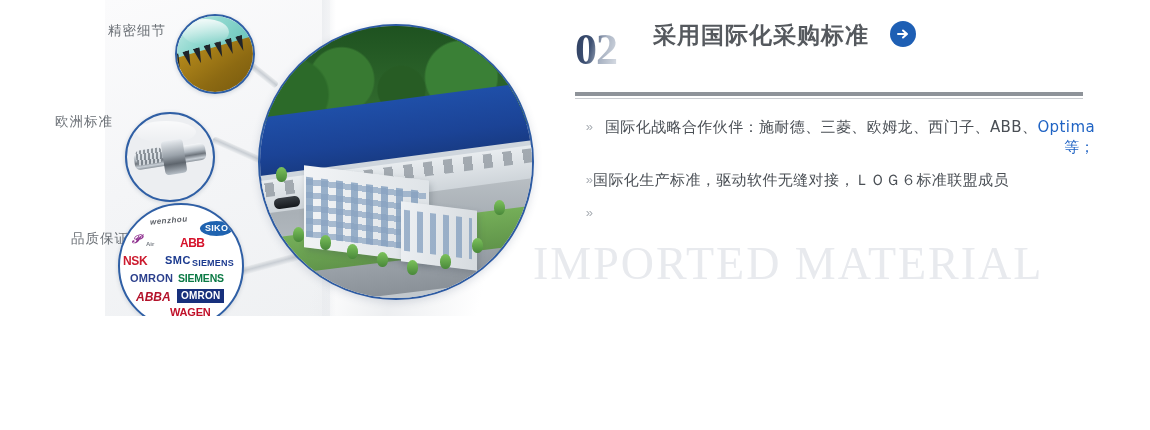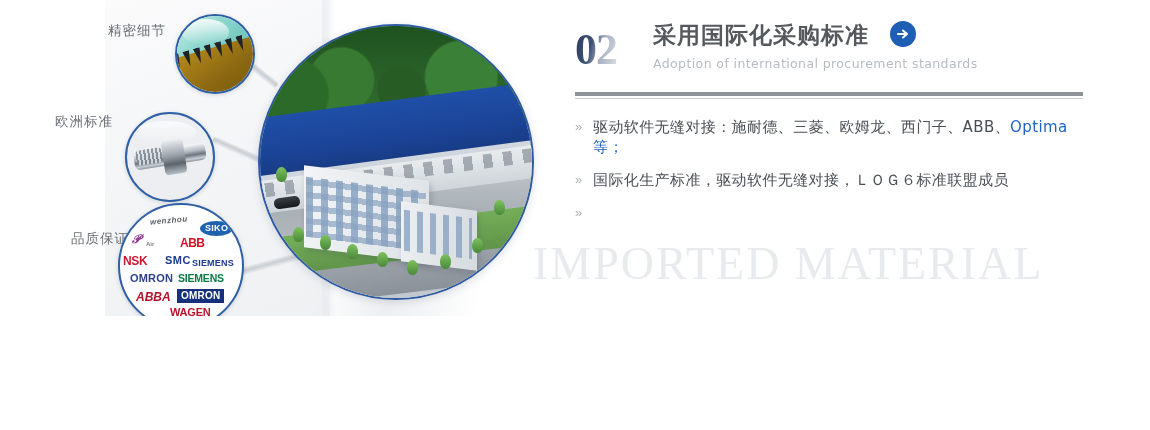--- a/index.html
+++ b/index.html
@@ -170,21 +170,21 @@
     box-shadow:2px 3px 6px rgba(60,70,80,.22);}
   .f-office2-win{position:absolute;left:53%;top:69%;width:25%;height:15%;
     background:repeating-linear-gradient(90deg,rgba(120,150,185,.8) 0 6px,transparent 6px 13px);
     transform:skewY(7deg);opacity:.85;}
   .f-tree{position:absolute;width:11px;height:15px;border-radius:50% 50% 45% 45%;
     background:linear-gradient(180deg,#7cc25b,#49883a);}
   .f-car{position:absolute;left:5%;top:63%;width:26px;height:11px;border-radius:5px;
     background:linear-gradient(180deg,#3a3f45,#15181c);transform:rotate(-8deg);}
 
   
-  .right{position:absolute;left:575px;top:20px;width:520px;}
+  .right{position:absolute;left:575px;top:20px;width:520px;text-align:right;}
   .head-row{position:relative;height:64px;}
   .num02{
     position:absolute;left:0;top:4px;font-size:44px;font-weight:bold;
     font-family:"Liberation Serif","DejaVu Serif",serif;letter-spacing:-1px;
     background:linear-gradient(105deg,#2b3a5c 0%,#3f5274 38%,#a8b2c2 62%,#dfe3e9 100%);
     -webkit-background-clip:text;background-clip:text;color:transparent;
   }
   .title-block{position:absolute;left:78px;top:0;}
   .h-title{
     font-size:23px;font-weight:bold;color:#55595e;letter-spacing:1px;
@@ -310,31 +310,30 @@
       <div class="num02">02</div>
       <div class="title-block">
         <div class="h-title">
           <span>采用国际化采购标准</span>
           <span class="h-arrow">
             <svg width="16" height="16" viewBox="0 0 16 16" aria-hidden="true">
               <path d="M3 8 h8 M8 4.5 L12 8 L8 11.5" fill="none" stroke="#ffffff" stroke-width="2" stroke-linecap="round" stroke-linejoin="round"></path>
             </svg>
           </span>
         </div>
-        <div class="h-sub">Adoption of international procurement standards</div>
       </div>
     </div>
 
     <div class="rule"></div>
     <div class="rule2"></div>
 
     <div class="bullets">
       <div class="bullet">
         <span class="chev">»</span>
-        <span class="btxt"><span>驱动软件无缝对接：施耐德、三菱、欧姆龙、西门子、ABB、</span><span class="hl">Optima等；</span></span>
+        <span class="btxt"><span>国际化战略合作伙伴：施耐德、三菱、欧姆龙、西门子、ABB、</span><span class="hl">Optima等；</span></span>
       </div>
       <div class="bullet">
         <span class="chev">»</span>
         <span class="btxt">国际化生产标准，驱动软件无缝对接，ＬＯＧ６标准联盟成员</span>
       </div>
       <div class="bullet">
         <span class="chev">»</span>
       </div>
     </div>
   </div>

